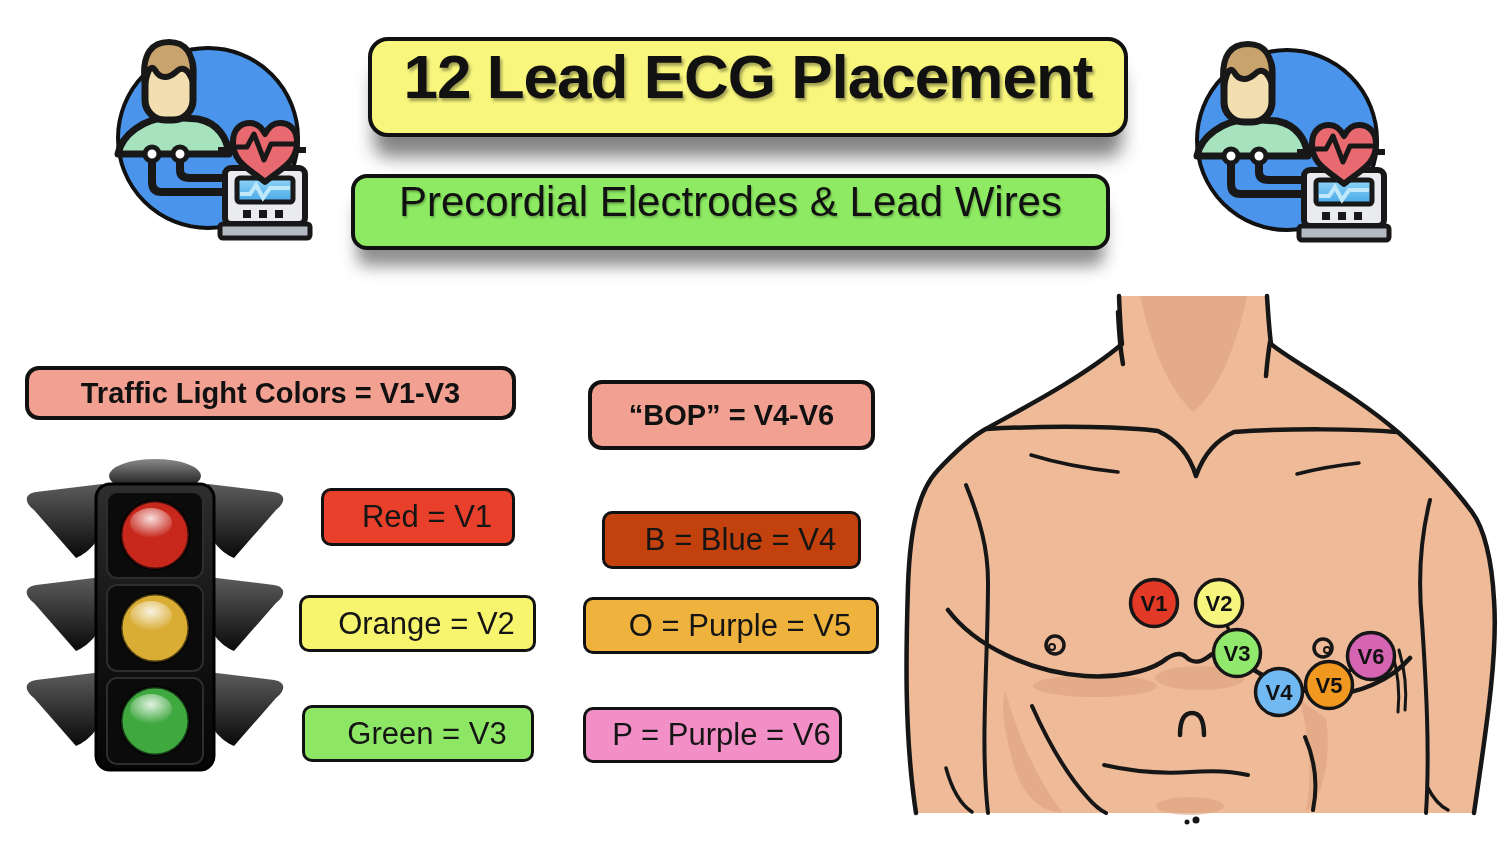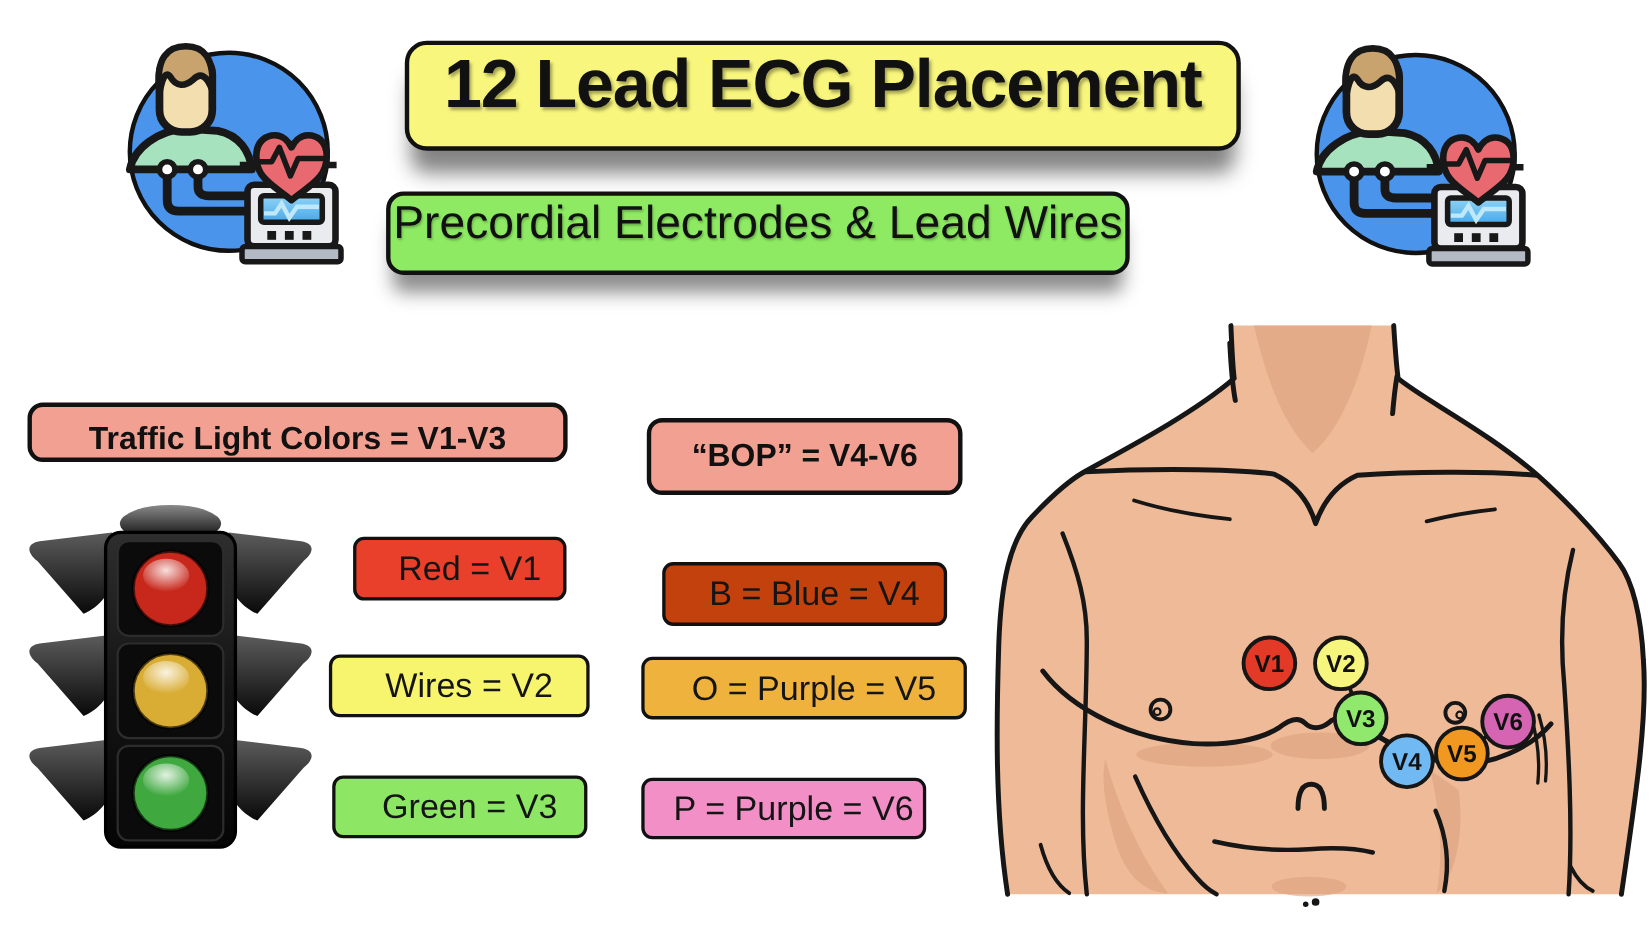--- a/index.html
+++ b/index.html
@@ -4,28 +4,28 @@
 <style>
   html,body{margin:0;padding:0;background:#fff;}
   #stage{position:relative;width:1500px;height:844px;background:#fff;overflow:hidden;
          font-family:"Liberation Sans",sans-serif;color:#111;}
   .banner{position:absolute;display:flex;align-items:flex-start;justify-content:center;
           border:4px solid #111;box-sizing:border-box;text-align:center;}
   #title-banner{left:368px;top:37px;width:760px;height:100px;border-radius:20px;
                 font-size:62px;font-weight:bold;letter-spacing:-1px;
                 text-shadow:2px 3px 3px rgba(0,0,0,.35);
                 box-shadow:0 26px 18px -6px rgba(30,30,30,.55);}
-  #subtitle-banner{left:351px;top:174px;width:676px;height:76px;border-radius:16px;
+  #subtitle-banner{left:351px;top:174px;width:759px;height:76px;border-radius:16px;
                 font-size:42px;font-weight:400;
                 text-shadow:1px 2px 2px rgba(0,0,0,.25);
                 box-shadow:0 22px 16px -6px rgba(30,30,30,.5);}
   .heading{position:absolute;display:flex;align-items:center;justify-content:center;
            border:4px solid #111;border-radius:14px;box-sizing:border-box;
            font-size:29px;font-weight:bold;}
-  #traffic-heading{left:25px;top:366px;width:491px;height:54px;align-items:flex-end;}
+  #traffic-heading{left:25px;top:366px;width:491px;height:54px;}
   #bop-heading{left:588px;top:366px;width:287px;height:70px;margin-top:14px;}
   .pill{position:absolute;display:flex;align-items:center;justify-content:center;
         border:3px solid #111;border-radius:10px;box-sizing:border-box;
         font-size:31px;font-weight:400;color:#151515;padding-left:18px;}
   #pill-red{left:321px;top:488px;width:194px;height:58px;}
   #pill-yellow{left:299px;top:595px;width:237px;height:57px;}
   #pill-green{left:302px;top:705px;width:232px;height:57px;}
   #pill-blue{left:602px;top:487px;width:259px;height:58px;}
   #pill-orange{left:583px;top:597px;width:296px;height:57px;}
   #pill-purple{left:583px;top:707px;width:259px;height:56px;}
@@ -136,21 +136,21 @@
     <g>
       <circle cx="145" cy="271" r="34" stroke="rgba(0,0,0,.65)" stroke-width="3" fill="#3FA83F"></circle>
       <ellipse cx="141" cy="259" rx="21" ry="15" fill="url(#gShine)"></ellipse>
     </g>
   </svg>
 
   <div id="pill-red" class="pill" style="background-color: rgb(232, 64, 43);">
     <span>Red = V1</span>
   </div>
   <div id="pill-yellow" class="pill" style="background-color: rgb(247, 244, 110);">
-    <span>Wires = V2</span>
+    <span>Orange = V2</span>
   </div>
   <div id="pill-green" class="pill" style="background-color: rgb(142, 231, 100);">
     <span>Green = V3</span>
   </div>
   <div id="pill-blue" class="pill" style="background-color: #c2410c; margin-top: 24px;">
     <span>B = Blue = V4</span>
   </div>
   <div id="pill-orange" class="pill" style="background-color: rgb(239, 179, 61);">
     <span>O = Purple = V5</span>
   </div>

